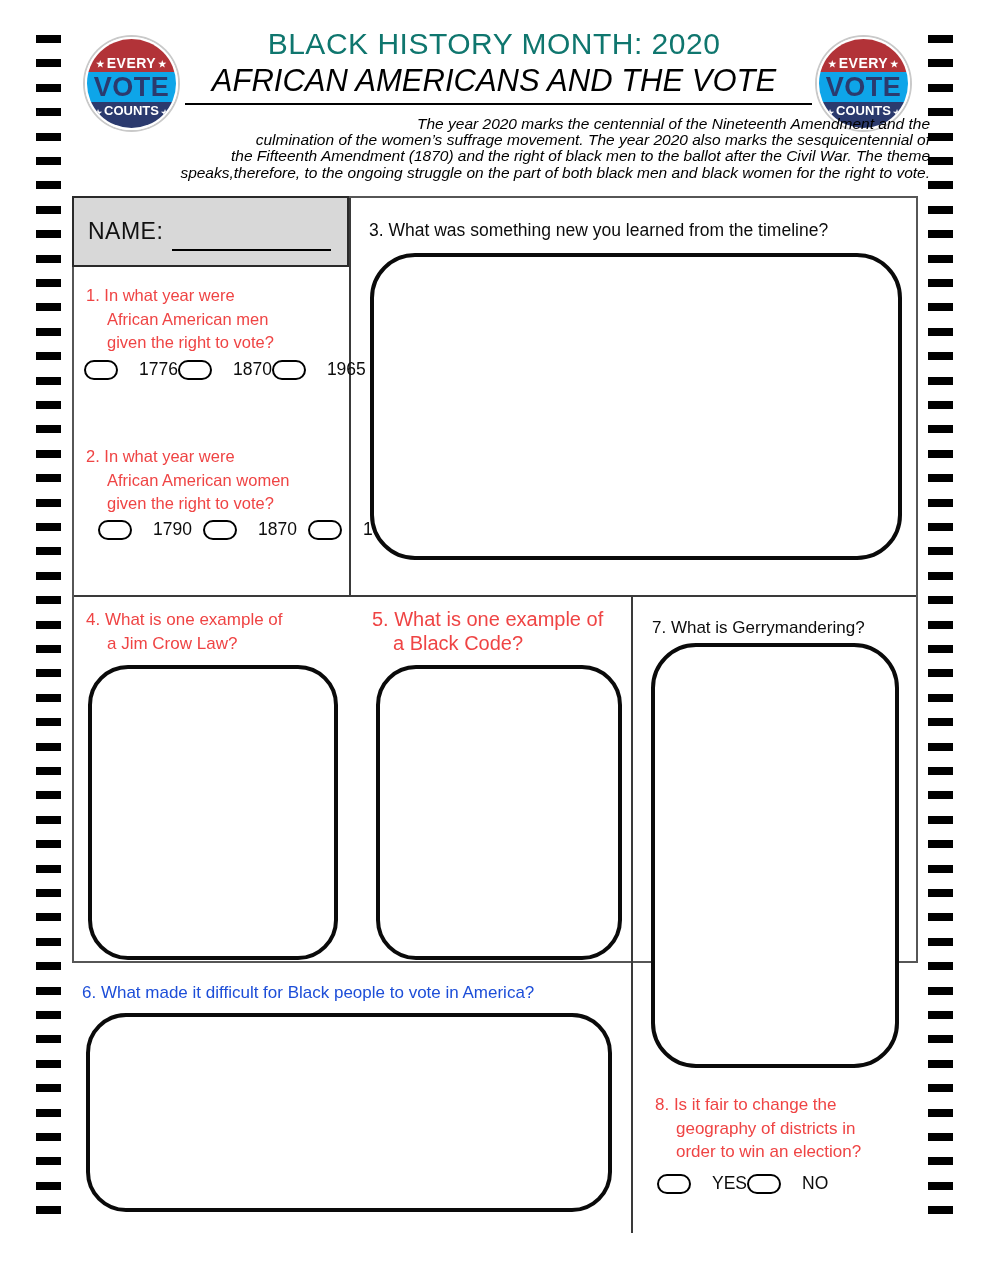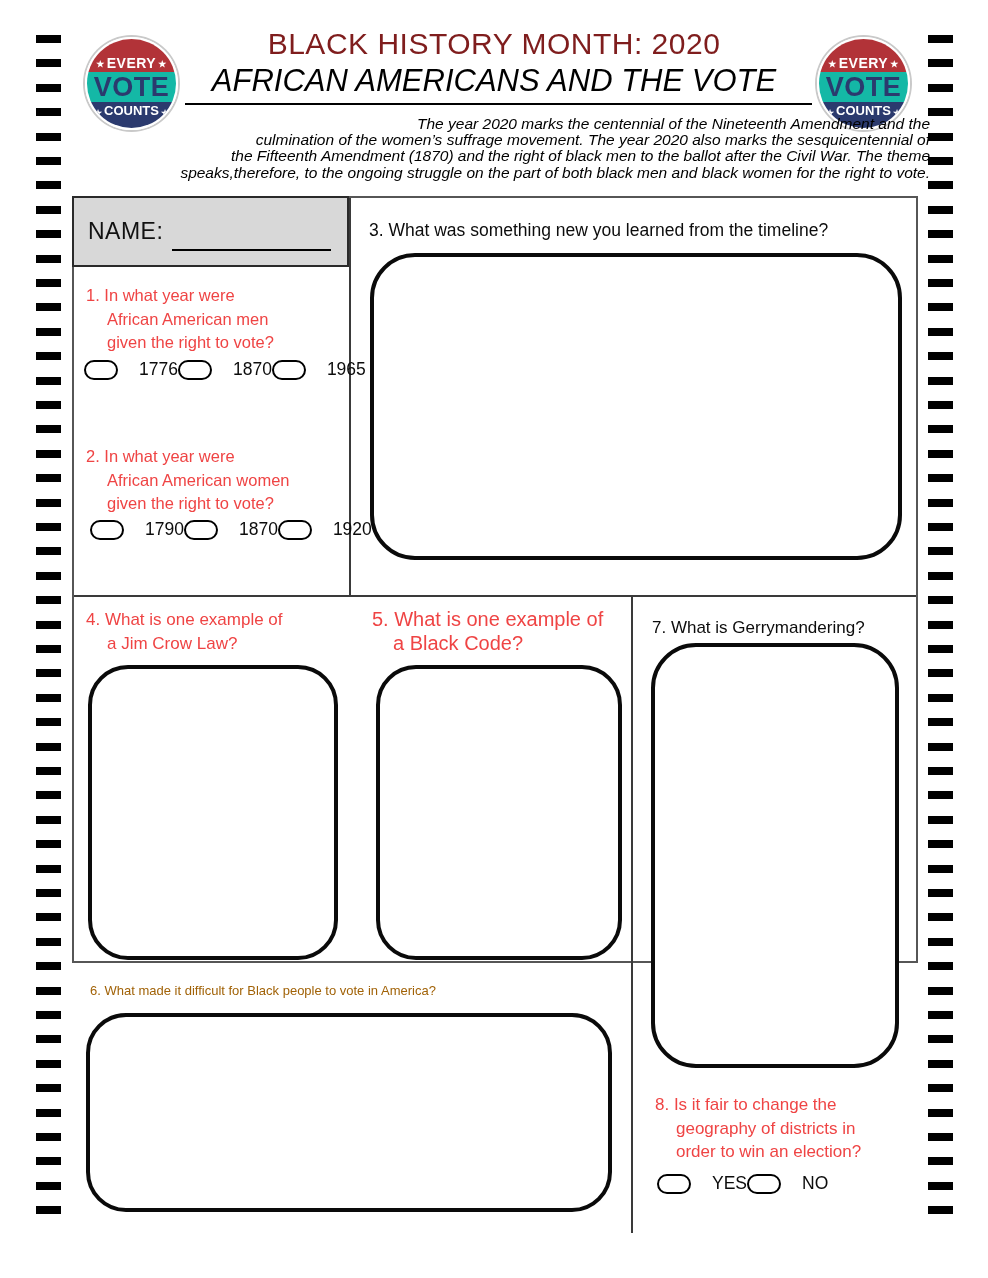--- a/index.html
+++ b/index.html
@@ -25,36 +25,36 @@
     text-align:center;
   }
   .badge-left  { left:85px;  top:37px; }
   .badge-right { left:817px; top:37px; }
   .badge .band-top {
     height:37%; background:var(--badge-red,#b23338); color:#fff;
     display:flex; align-items:flex-end; justify-content:center;
     font-weight:bold; font-size:14px; letter-spacing:.5px; padding-bottom:1px;
   }
   .badge .band-mid {
-    height:34%; background:#14b8a6; color:var(--badge-navy,#2b3a6e);
+    height:34%; background:#0ea5e9; color:var(--badge-navy,#2b3a6e);
     display:flex; align-items:center; justify-content:center;
     font-weight:bold; font-size:27px; letter-spacing:0.5px;
   }
   .badge .band-bottom {
     height:29%; background:var(--badge-navy,#2b3a6e); color:#fff;
     display:flex; align-items:flex-start; justify-content:center;
     font-weight:bold; font-size:13px; padding-top:1px;
   }
   .badge .star { font-size:9px; align-self:center; padding:0 2px; position:relative; top:1px; }
   .band-top .star { align-self:flex-end; padding-bottom:3px; }
   .band-bottom .star { align-self:flex-start; padding-top:4px; }
 
   .page-title {
     position:absolute; left:180px; top:27px; width:628px;
-    text-align:center; font-size:30px; letter-spacing:0.5px; color:#7f1d1d;
+    text-align:center; font-size:30px; letter-spacing:0.5px; color:#0f766e;
   }
   .page-subtitle {
     position:absolute; left:180px; top:63px; width:628px;
     text-align:center; font-size:31px; font-style:italic; color:#000;
   }
   .header-rule { position:absolute; left:185px; top:103px; width:627px; height:2px; background:#000; }
   .intro {
     position:absolute; left:58px; top:116px; width:872px;
     text-align:right; font-style:italic; font-size:15.5px; line-height:16.2px; color:#000;
   }
@@ -78,31 +78,31 @@
 
   .q-text { font-size:16.5px; line-height:23.5px; color:#ef4444; }
   .q-text .q-line { display:block; }
   .q-text .q-line + .q-line { padding-left:21px; }
 
   .q1-text { position:absolute; left:12px; top:86px;  width:258px; }
   .q2-text { position:absolute; left:12px; top:247px; width:258px; }
 
   .options { position:absolute; display:flex; flex-direction:row; }
   .q1-options { left:10px; top:158px; }
-  .q2-options { left:16px; top:318px; }
+  .q2-options { left:24px; top:318px;gap:11px; }
   .q8-options { left:583px; top:972px; }
   .option-row { display:flex; align-items:center; height:27px; }
   .bubble {
     width:34px; height:20px; border:2.5px solid #000; border-radius:11px;
     background:#fff; flex:0 0 auto;
   }
   .option-label { font-size:17.5px; color:#0c0c0c; margin-left:21px; }
 
   .q3-label { position:absolute; left:295px; top:22px;  font-size:17.5px; color:#0c0c0c; }
-  .q6-label { position:absolute; left:16px;  top:785px; font-size:13px;   color:#a16207; }
+  .q6-label { position:absolute; left:8px;  top:785px; font-size:17px;   color:#1d4ed8; }
   .q7-label { position:absolute; left:578px; top:420px; font-size:17px;   color:#0c0c0c; }
 
   .q4-text { position:absolute; left:12px;  top:410px; width:270px; font-size:17px; }
   .q5-text { position:absolute; left:298px; top:410px; width:250px; font-size:20px; }
   .q8-text { position:absolute; left:581px; top:895px; width:250px; font-size:17px; }
 
   .answer-box { position:absolute; border:4px solid #0a0a0a; background:#fff; }
   .q3-box { left:296px; top:55px;  width:532px; height:307px; border-radius:45px; }
   .q4-box { left:14px;  top:467px; width:250px; height:295px; border-radius:40px; }
   .q5-box { left:302px; top:467px; width:246px; height:295px; border-radius:40px; }

